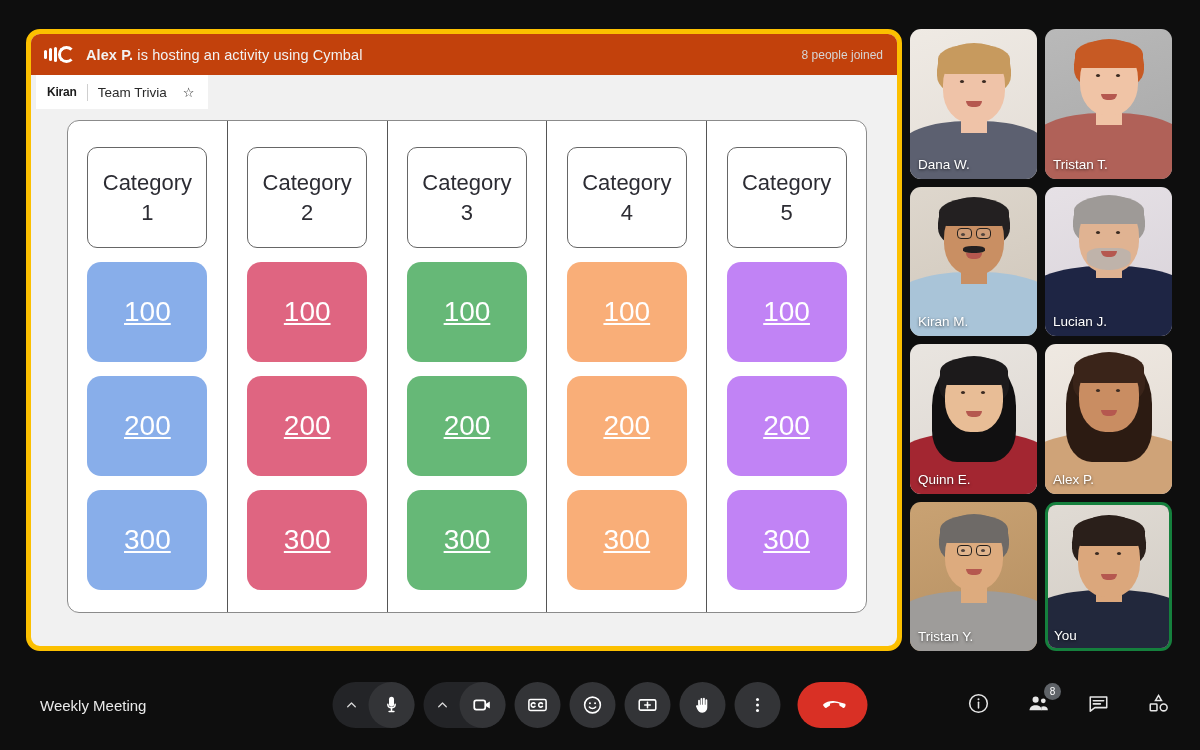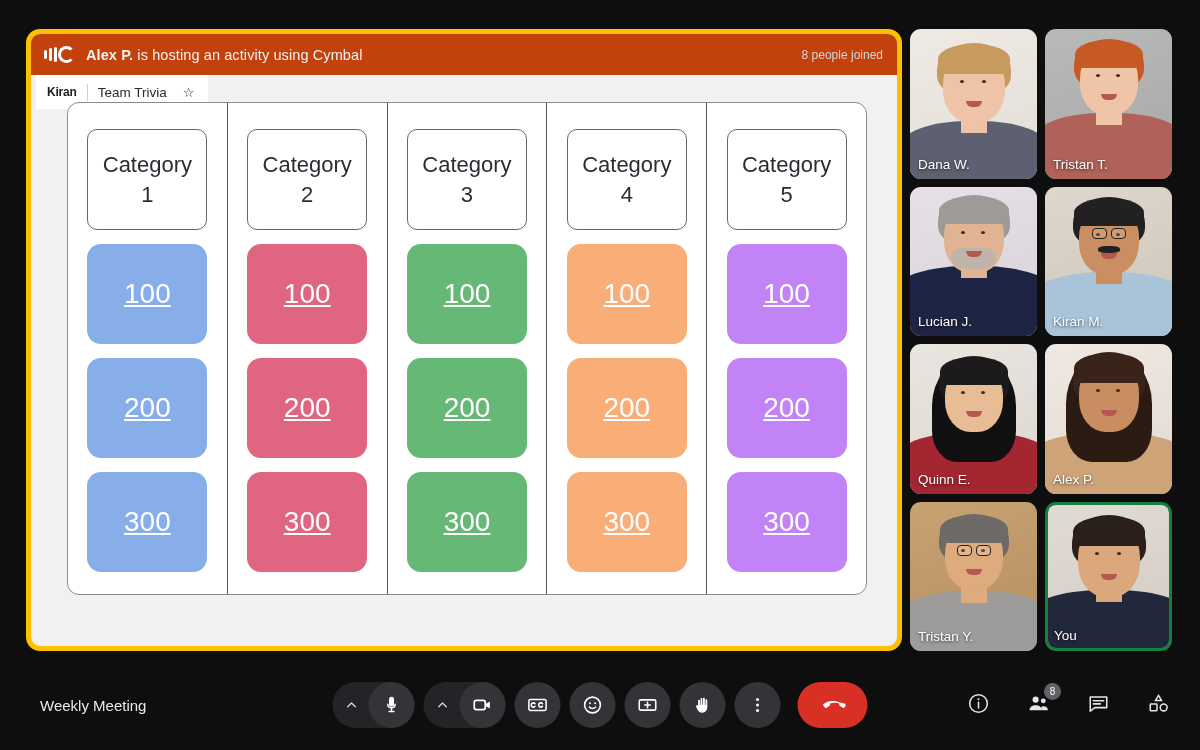--- a/index.html
+++ b/index.html
@@ -107,21 +107,21 @@
     margin-left: 6px;
     color: #2a2a2a;
     font-size: 13px;
     line-height: 1;
     cursor: pointer;
   }
 
   
   #board {
     position: absolute;
-    left: 36px; top: 68px;
+    left: 36px; top: 86px;
     width: 800px; height: 493px;
     background: #ffffff;
     border: 1px solid #8b8b8b;
     border-radius: 12px;
     display: flex;
     overflow: hidden;
   }
   .board-col {
     flex: 1 1 0;
     display: flex; flex-direction: column;
@@ -400,54 +400,54 @@
           <div class="body" style="width:160px;height:66px;bottom:0;background:#b06158"></div>
           <div class="neck" style="width:26px;height:26px;background:#f0c4a6;bottom:54px;"></div>
           <div class="hair" style="width:70px;height:50.4px;top:10px;background:#c75a24"></div>
           <div class="head" style="width:58px;height:70px;top:16px;background:#f0c4a6"></div>
           <div class="hair" style="width:68px;height:28px;top:11px;background:#c75a24;border-radius:50% 50% 12% 12%;"></div>
           <div class="eye" style="left:calc(50% - 12.18px);top:45.4px;"></div>
           <div class="eye" style="left:calc(50% + 7.54px);top:45.4px;"></div>
           <div class="mouth" style="top:65px;"></div>
         </div>
         <div class="pname">Tristan T.</div>
-      </div>
-      <div class="ptile">
-        <div class="av">
-          <div class="room" style="background:linear-gradient(160deg,#e6e1e6 0%,#d8d2d9 100%)"></div>
-          <div class="body" style="width:175px;height:70px;bottom:0;background:#1e2544"></div>
-          <div class="neck" style="width:26px;height:26px;background:#e0b392;bottom:58px;"></div>
-          <div class="hair" style="width:72px;height:51.839999999999996px;top:8px;background:#9e9a97"></div>
-          <div class="head" style="width:60px;height:72px;top:14px;background:#e0b392"></div>
-          <div class="hair" style="width:70px;height:28.8px;top:9px;background:#9e9a97;border-radius:50% 50% 12% 12%;"></div>
-          <div class="hair" style="width:44.4px;height:21.599999999999998px;top:61.52px;background:#b9b3ae;border-radius:30% 30% 50% 50%;opacity:.85"></div>
-          <div class="eye" style="left:calc(50% - 12.6px);top:44.239999999999995px;"></div>
-          <div class="eye" style="left:calc(50% + 7.800000000000001px);top:44.239999999999995px;"></div>
-          <div class="mouth" style="top:64.4px;"></div>
-        </div>
-        <div class="pname">Lucian J.</div>
       </div>
       <div class="ptile">
         <div class="av">
           <div class="room" style="background:linear-gradient(160deg,#ded7cd 0%,#cfc6ba 100%)"></div>
           <div class="body" style="width:165px;height:64px;bottom:0;background:#a9c4d8"></div>
           <div class="neck" style="width:26px;height:26px;background:#c98f63;bottom:52px;"></div>
           <div class="hair" style="width:72px;height:51.839999999999996px;top:10px;background:#232021"></div>
           <div class="head" style="width:60px;height:72px;top:16px;background:#c98f63"></div>
           <div class="hair" style="width:70px;height:28.8px;top:11px;background:#232021;border-radius:50% 50% 12% 12%;"></div>
           <div class="eye" style="left:calc(50% - 12.6px);top:46.239999999999995px;"></div>
           <div class="eye" style="left:calc(50% + 7.800000000000001px);top:46.239999999999995px;"></div>
           <div class="glasses" style="top:41.92px;">
             <i></i>
             <i></i>
           </div>
           <div class="hair" style="width:22px;height:7px;top:59.199999999999996px;background:#232021;border-radius:40%;"></div>
           <div class="mouth" style="top:66.4px;"></div>
         </div>
         <div class="pname">Kiran M.</div>
+      </div>
+      <div class="ptile">
+        <div class="av">
+          <div class="room" style="background:linear-gradient(160deg,#e6e1e6 0%,#d8d2d9 100%)"></div>
+          <div class="body" style="width:175px;height:70px;bottom:0;background:#1e2544"></div>
+          <div class="neck" style="width:26px;height:26px;background:#e0b392;bottom:58px;"></div>
+          <div class="hair" style="width:72px;height:51.839999999999996px;top:8px;background:#9e9a97"></div>
+          <div class="head" style="width:60px;height:72px;top:14px;background:#e0b392"></div>
+          <div class="hair" style="width:70px;height:28.8px;top:9px;background:#9e9a97;border-radius:50% 50% 12% 12%;"></div>
+          <div class="hair" style="width:44.4px;height:21.599999999999998px;top:61.52px;background:#b9b3ae;border-radius:30% 30% 50% 50%;opacity:.85"></div>
+          <div class="eye" style="left:calc(50% - 12.6px);top:44.239999999999995px;"></div>
+          <div class="eye" style="left:calc(50% + 7.800000000000001px);top:44.239999999999995px;"></div>
+          <div class="mouth" style="top:64.4px;"></div>
+        </div>
+        <div class="pname">Lucian J.</div>
       </div>
       <div class="ptile">
         <div class="av">
           <div class="room" style="background:linear-gradient(160deg,#e9e5e0 0%,#dcd6d0 100%)"></div>
           <div class="body" style="width:160px;height:62px;bottom:0;background:#a32631"></div>
           <div class="neck" style="width:26px;height:26px;background:#e8bd96;bottom:50px;"></div>
           <div class="hair2" style="width:84px;height:104px;top:14px;background:#111011;border-radius:46% 46% 30% 30%;"></div>
           <div class="hair" style="width:70px;height:50.4px;top:12px;background:#1c1a1b"></div>
           <div class="head" style="width:58px;height:70px;top:18px;background:#e8bd96"></div>
           <div class="hair" style="width:68px;height:28px;top:13px;background:#1c1a1b;border-radius:50% 50% 12% 12%;"></div>

